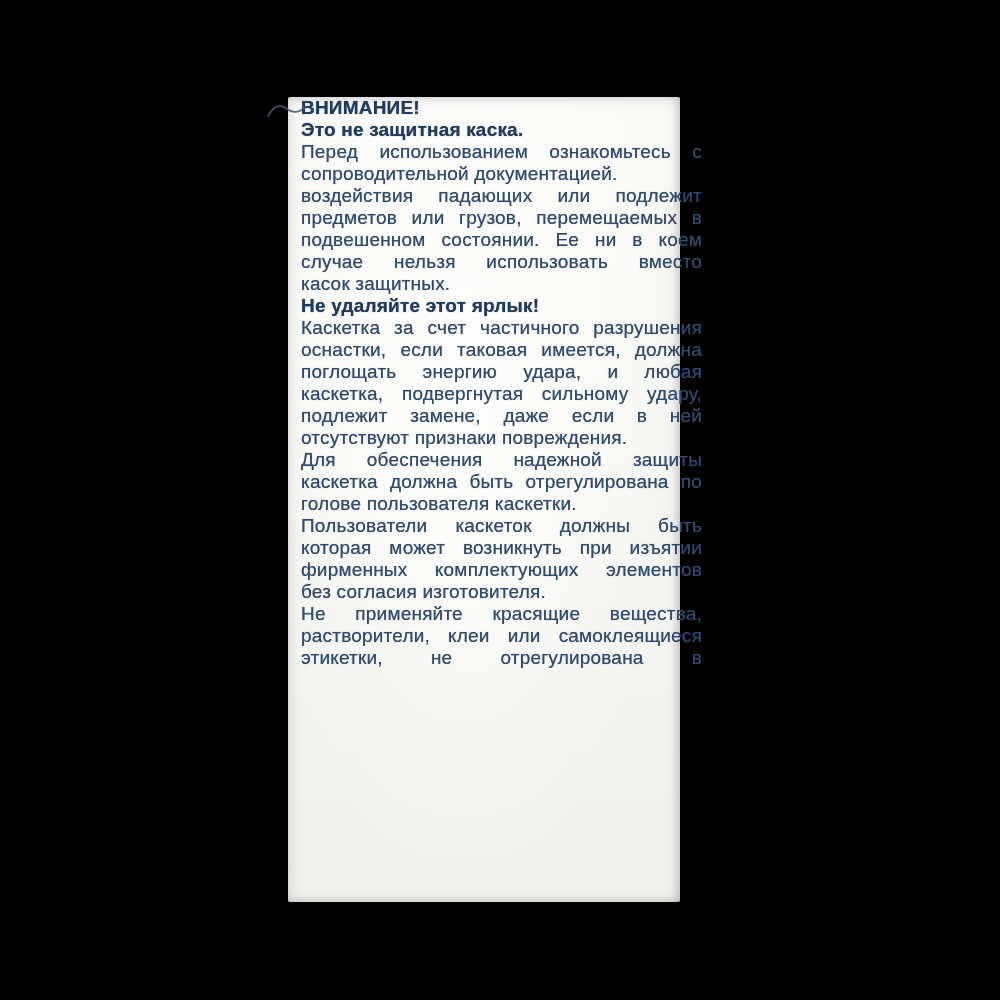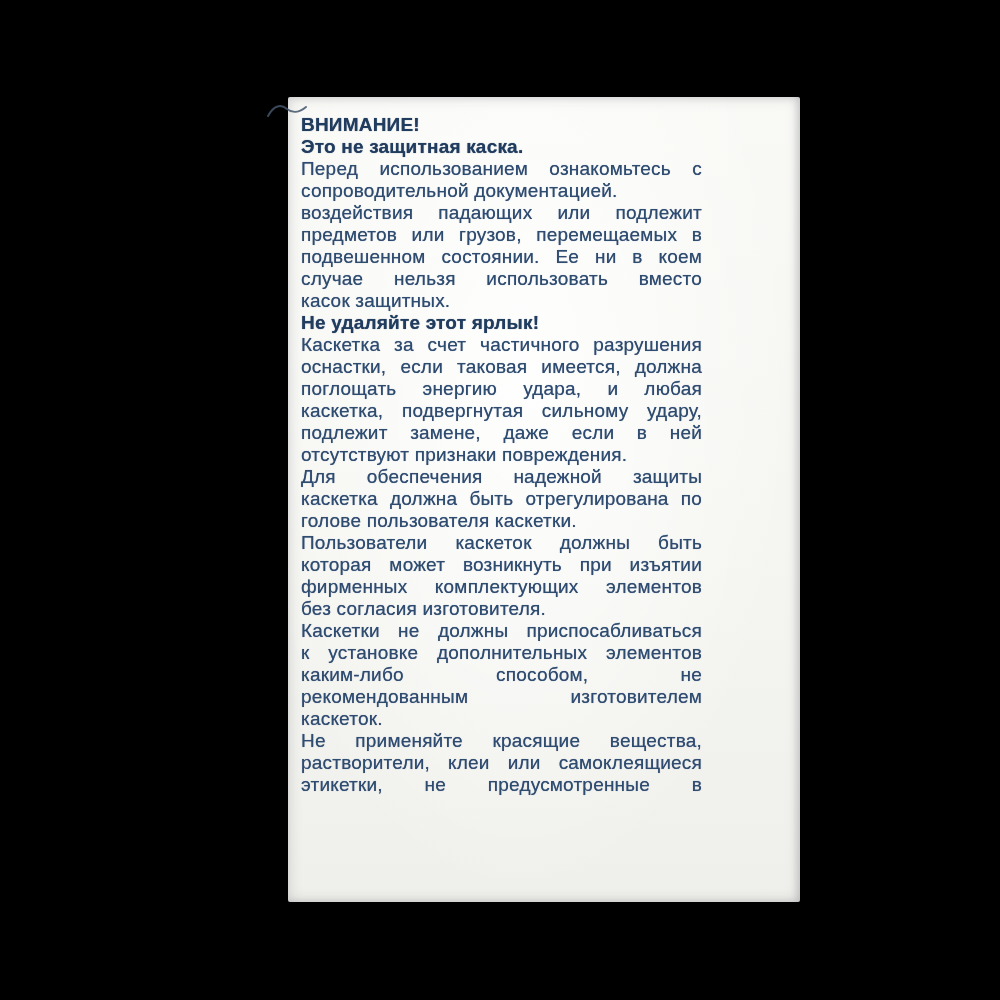--- a/index.html
+++ b/index.html
@@ -14,24 +14,24 @@
   .photo-frame {
     position: relative;
     width: 1000px;
     height: 1000px;
     background: #000000;
   }
   .warning-label {
     position: absolute;
     left: 288px;
     top: 97px;
-    width: 512px;
+    width: 392px;
     height: 805px;
     box-sizing: border-box;
-    padding: 17px 14px 20px 13px;
+    padding: 0 14px 20px 13px;
     background:
       radial-gradient(ellipse at 45% 35%, rgba(255,255,255,0.9) 0%, rgba(255,255,255,0) 70%),
       linear-gradient(180deg, #f9f9f6 0%, #f5f5f1 55%, #efefeb 100%);
     box-shadow: inset 0 0 14px rgba(90,95,105,0.25), inset -3px 0 6px rgba(90,95,105,0.18);
     border-radius: 2px;
   }
   .label-text {
     width: 401px;
     color: #2e4b70;
     font-size: 19px;
@@ -105,26 +105,19 @@
           <div class="line">каскетка должна быть отрегулирована по</div>
           <div class="line last">голове пользователя каскетки.</div>
         </div>
         <div class="para">
           <div class="line">Пользователи каскеток должны быть</div>
           <div class="line">которая может возникнуть при изъятии</div>
           <div class="line">фирменных комплектующих элементов</div>
           <div class="line last">без согласия изготовителя.</div>
         </div>
         <div class="para">
-          <div class="line">Каскетки не должны приспосабливаться</div>
-          <div class="line">к установке дополнительных элементов</div>
-          <div class="line">каким-либо способом, не</div>
-          <div class="line">рекомендованным изготовителем</div>
-          <div class="line last">каскеток.</div>
-        </div>
-        <div class="para">
           <div class="line">Не применяйте красящие вещества,</div>
           <div class="line">растворители, клеи или самоклеящиеся</div>
-          <div class="line">этикетки, не предусмотренные в</div>
+          <div class="line">этикетки, не отрегулирована в</div>
         </div>
       </div>
   </div>
 </div>
 
 </body></html>

